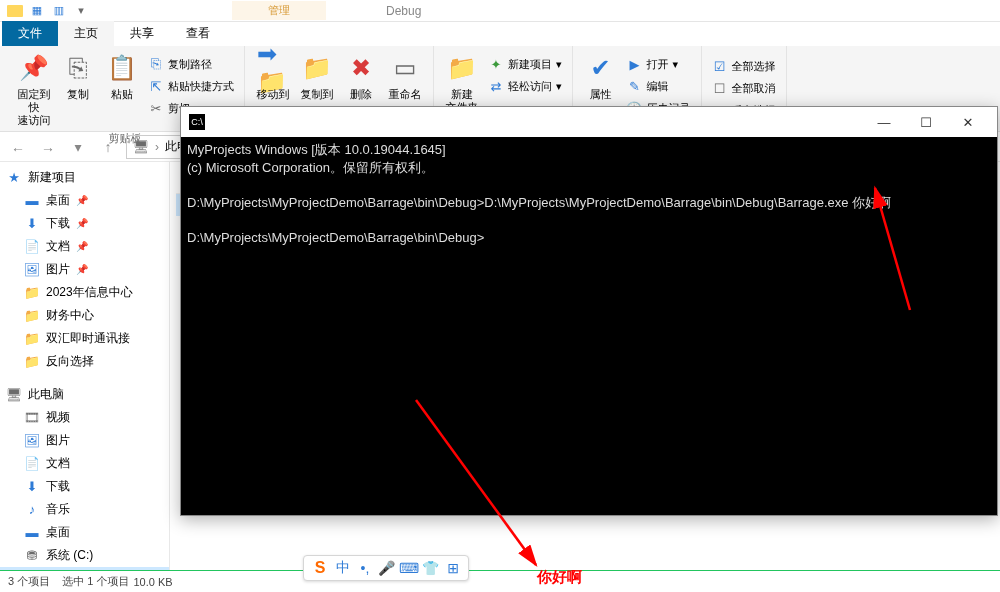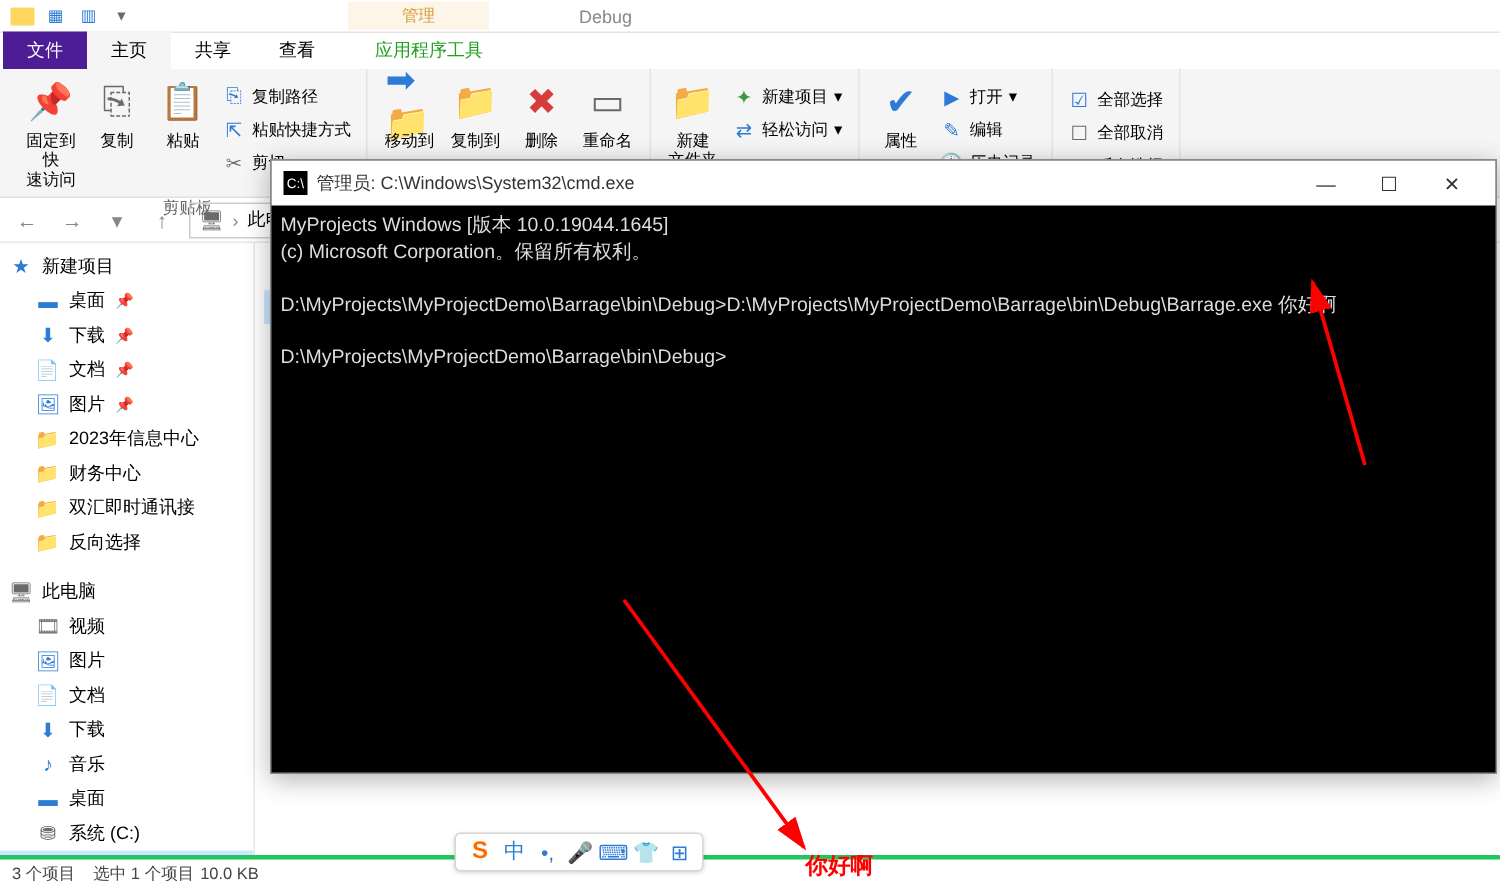--- a/index.html
+++ b/index.html
@@ -6,21 +6,21 @@
 body { width: 1000px; height: 592px; background: #fff; position: relative; overflow: hidden; font-size: 12px; }
 
 
 .titlebar { height: 22px; background: #fff; display: flex; align-items: center; padding: 0 4px; border-bottom: 1px solid #e5e5e5; }
 .qat-icon { width: 18px; height: 18px; margin: 0 2px; display: flex; align-items: center; justify-content: center; font-size: 11px; }
 .folder-glyph { width: 16px; height: 12px; background: #ffd75e; border-radius: 1px; position: relative; }
 
 
 .ribbon-tabs { height: 24px; background: #fff; display: flex; align-items: flex-end; padding-left: 2px; }
 .ribbon-tab { padding: 4px 16px; font-size: 12px; cursor: pointer; }
-.ribbon-tab.file { background: #4c1d95; color: #fff; }
+.ribbon-tab.file { background: #0369a1; color: #fff; }
 .ribbon-tab.active { background: #f5f5f5; }
 .ribbon-tab.context { color: #22a022; }
 .ribbon-context-group { margin-left: 50px; font-size: 11px; color: #d89c3a; padding: 2px 36px; background: #fdf5e8; }
 .ribbon-extra { font-size: 12px; color: #888; padding: 19px 16px; }
 
 
 .ribbon { height: 86px; background: #f5f5f5; border-bottom: 1px solid #e0e0e0; display: flex; padding-left: 6px; }
 .rgroup { display: flex; flex-direction: column; align-items: center; border-right: 1px solid #e3e3e3; padding: 4px 6px 0 6px; }
 .rgroup-row { display: flex; align-items: flex-start; gap: 0; }
 .rbtn-lg { display: flex; flex-direction: column; align-items: center; width: 44px; padding: 2px 2px; font-size: 11px; cursor: pointer; }
@@ -46,21 +46,21 @@
 .side-item.selected { background: #cde8ff; }
 .pin { width: 14px; text-align: center; color: #888; font-size: 10px; }
 .ico { width: 16px; height: 16px; display:flex; align-items:center; justify-content:center; font-size: 13px; }
 
 .content { flex: 1; padding: 6px; position: relative; }
 .col-head { font-size: 12px; color: #444; padding: 4px 6px; border-bottom: 1px solid #efefef; }
 .file-row { display: flex; align-items: center; gap: 6px; padding: 3px 6px; font-size: 12px; cursor: pointer; }
 .file-row.selected { background: #cde8ff; }
 
 
-.statusbar { position: absolute; bottom: 0; left: 0; right: 0; height: 22px; border-top: 3px solid #22c55e; display: flex; align-items: center; padding: 0 8px; font-size: 11px; color: #444; background: #fff; }
+.statusbar { position: absolute; bottom: 0; left: 0; right: 0; height: 22px; border-top: 1px solid #22c55e; display: flex; align-items: center; padding: 0 8px; font-size: 11px; color: #444; background: #fff; }
 
 
 .cmdwin { position: absolute; left: 180px; top: 106px; width: 818px; height: 410px; background: #000; border: 1px solid #888; box-shadow: 0 4px 16px rgba(0,0,0,.3); }
 .cmd-title { height: 30px; background: #fff; display: flex; align-items: center; padding: 0 8px; font-size: 12px; color: #333; }
 .cmd-title .cmdicon { width: 16px; height: 16px; background: #000; color: #fff; display:flex; align-items:center; justify-content:center; font-size: 9px; margin-right: 6px; }
 .cmd-title .spacer { flex: 1; }
 .cmd-ctrl { width: 42px; height: 30px; display: flex; align-items: center; justify-content: center; color: #333; font-size: 13px; cursor: pointer; }
 .cmd-body { padding: 4px 6px; font-family: SimSun, "Courier New", monospace; font-size: 13px; color: #ddd; line-height: 17px; white-space: pre; }
 
 
@@ -93,21 +93,20 @@
   <div class="qat-icon c-gray">▾</div>
   <div style="margin-left:140px;" class="ribbon-context-group">管理</div>
   <div class="ribbon-extra" style="margin-left:44px;">Debug</div>
 </div>
 
 <div class="ribbon-tabs">
   <div class="ribbon-tab file">文件</div>
   <div class="ribbon-tab active">主页</div>
   <div class="ribbon-tab">共享</div>
   <div class="ribbon-tab">查看</div>
-  <div class="ribbon-tab context" style="margin-left:8px;">应用程序工具</div>
 </div>
 
 <div class="ribbon">
 
   <div class="rgroup">
     <div class="rgroup-row">
       <div class="rbtn-lg">
         <div class="icon bg-pin">📌</div>
         <div class="lbl" style="white-space:pre-line;">固定到快
 速访问</div>
@@ -330,21 +329,20 @@
 
 <div class="statusbar">
   <span>3 个项目</span>
   <span style="margin-left:12px;">选中 1 个项目</span>
   <span style="margin-left:4px;">10.0 KB</span>
 </div>
 
 <div class="cmdwin">
   <div class="cmd-title">
     <div class="cmdicon">C:\</div>
-    <span>管理员: C:\Windows\System32\cmd.exe</span>
     <span class="spacer"></span>
     <div class="cmd-ctrl">—</div>
     <div class="cmd-ctrl">☐</div>
     <div class="cmd-ctrl">✕</div>
   </div>
   <div class="cmd-body"><span>MyProjects Windows [版本 10.0.19044.1645]</span>
 <span>(c) Microsoft Corporation。保留所有权利。</span>
 
 <span>D:\MyProjects\MyProjectDemo\Barrage\bin\Debug&gt;D:\MyProjects\MyProjectDemo\Barrage\bin\Debug\Barrage.exe 你好啊</span>
 

